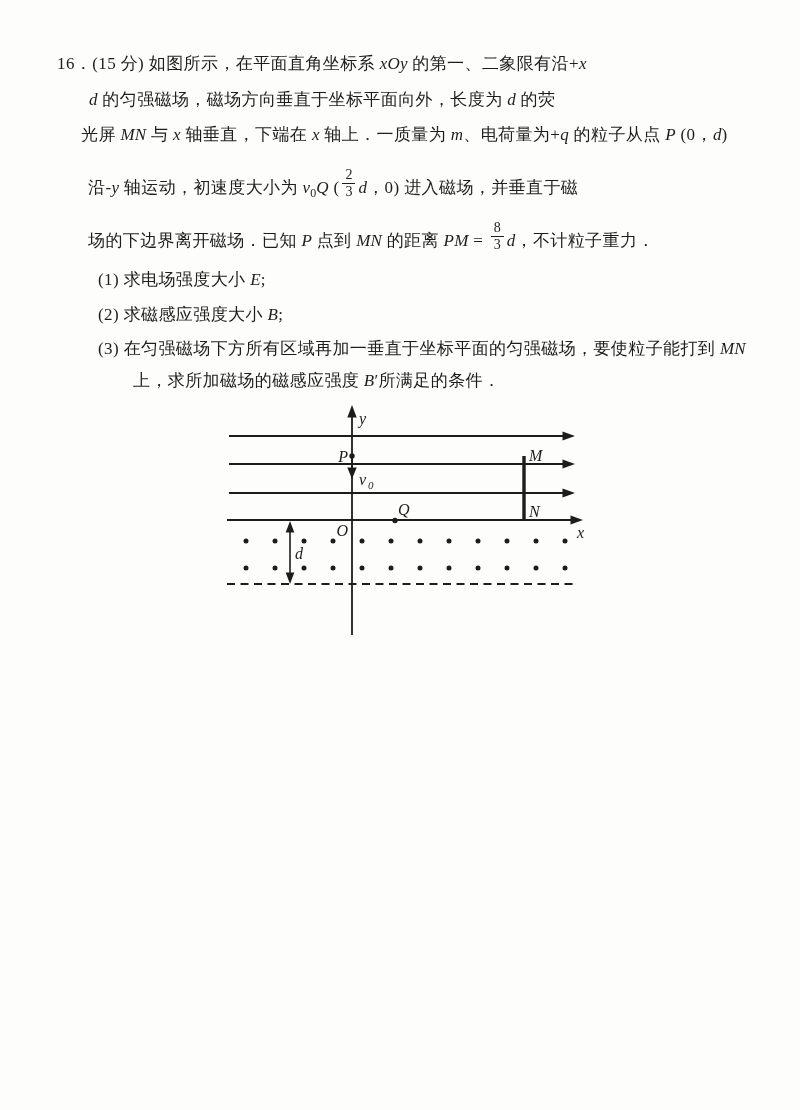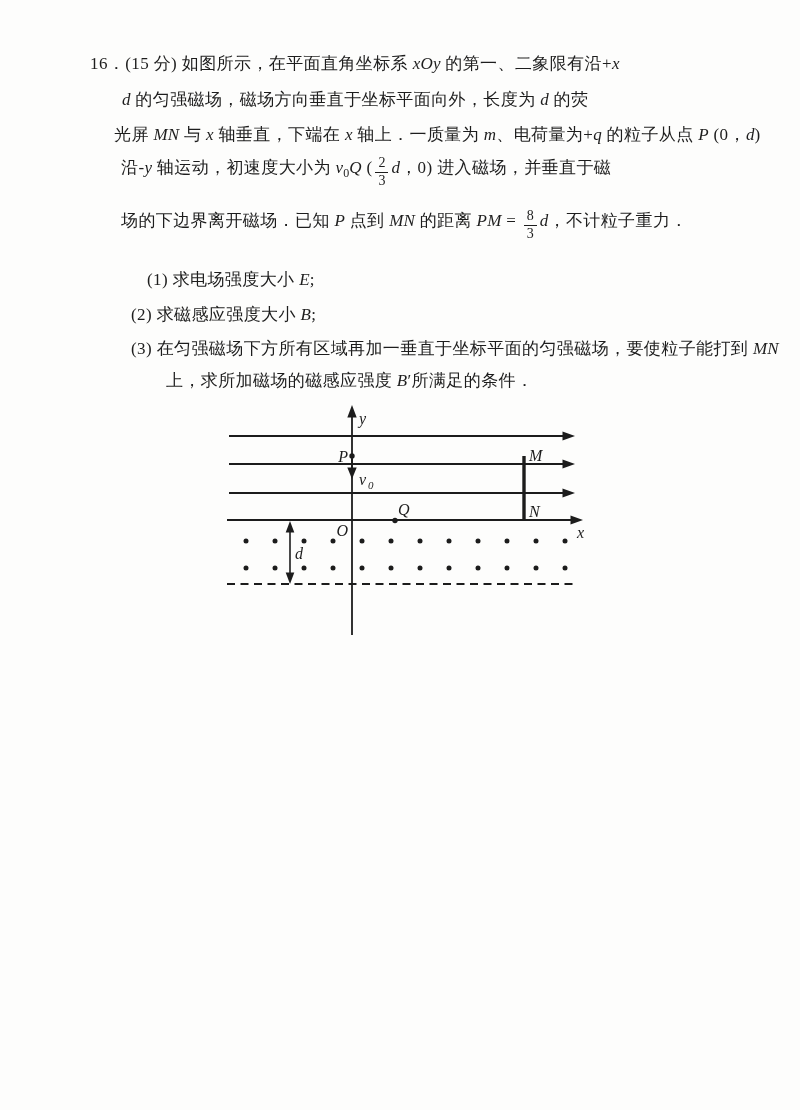--- a/index.html
+++ b/index.html
@@ -4,22 +4,22 @@
 <style>
   html,body{margin:0;padding:0;}
   body{
     width:800px;height:1110px;position:relative;
     background:#fdfdfc;overflow:hidden;
     font-family:"Liberation Serif","DejaVu Serif",serif;
     color:#1d1d1d;
   }
   .page{position:absolute;inset:0;}
   .line{
-    position:absolute;display:flex;align-items:flex-start;
-    white-space:pre;font-size:17px;letter-spacing:0.4px;line-height:24px;margin-left:33px;
+    position:absolute;display:flex;align-items:flex-end;
+    white-space:pre;font-size:17px;letter-spacing:0.4px;line-height:24px;
   }
   .line .it{font-style:italic;letter-spacing:0.2px;}
   .line .subs{font-size:12px;transform:translateY(5px);letter-spacing:0;}
   .frac{
     display:inline-flex;flex-direction:column;align-items:center;
     font-size:14px;line-height:1.05;margin:0 3px;letter-spacing:0;
   }
   .frac .num{border-bottom:1.3px solid #1d1d1d;padding:0 3px 1px 3px;}
   .frac .den{padding-top:1px;}
   .diagram{position:absolute;left:185px;top:400px;}
@@ -34,21 +34,21 @@
 </head>
 <body>
 
 <div class="page">
 
   <div class="line" style="left:57px;top:52px"><span>16．(15 分) 如图所示，在平面直角坐标系 </span><span class="it">xOy</span><span> 的第一、二象限有沿+</span><span class="it">x</span></div>
   <div class="line" style="left:89px;top:88px"><span class="it">d</span><span> 的匀强磁场，磁场方向垂直于坐标平面向外，长度为 </span><span class="it">d</span><span> 的荧</span></div>
   <div class="line" style="left:81px;top:123px"><span>光屏 </span><span class="it">MN</span><span> 与 </span><span class="it">x</span><span> 轴垂直，下端在 </span><span class="it">x</span><span> 轴上．一质量为 </span><span class="it">m</span><span>、电荷量为+</span><span class="it">q</span><span> 的粒子从点 </span><span class="it">P</span><span> (0，</span><span class="it">d</span><span>)</span></div>
   <div class="line" style="left:88px;top:156px;height:44px"><span>沿-</span><span class="it">y</span><span> 轴运动，初速度大小为 </span><span class="it">v</span><span class="subs">0</span><span class="it">Q</span><span> (</span><span class="frac"><span class="num">2</span><span class="den">3</span></span><span class="it">d</span><span>，0) 进入磁场，并垂直于磁</span></div>
   <div class="line" style="left:88px;top:209px;height:44px"><span>场的下边界离开磁场．已知 </span><span class="it">P</span><span> 点到 </span><span class="it">MN</span><span> 的距离 </span><span class="it">PM</span><span> = </span><span class="frac"><span class="num">8</span><span class="den">3</span></span><span class="it">d</span><span>，不计粒子重力．</span></div>
-  <div class="line" style="left:114px;top:268px"><span>(1) 求电场强度大小 </span><span class="it">E</span><span>;</span></div>
+  <div class="line" style="left:98px;top:268px"><span>(1) 求电场强度大小 </span><span class="it">E</span><span>;</span></div>
   <div class="line" style="left:98px;top:303px"><span>(2) 求磁感应强度大小 </span><span class="it">B</span><span>;</span></div>
   <div class="line" style="left:98px;top:337px"><span>(3) 在匀强磁场下方所有区域再加一垂直于坐标平面的匀强磁场，要使粒子能打到 </span><span class="it">MN</span></div>
   <div class="line" style="left:133px;top:369px"><span>上，求所加磁场的磁感应强度 </span><span class="it">B</span><span>′所满足的条件．</span></div>
 
   <svg class="diagram" width="420" height="240" viewBox="0 0 420 240">
 
     <line x1="167" y1="16" x2="167" y2="235" stroke-width="1.8"></line>
     <polygon points="167,5 162.3,17.5 171.7,17.5"></polygon>
 
     <line x1="44" y1="36" x2="380" y2="36" stroke-width="1.8"></line>

